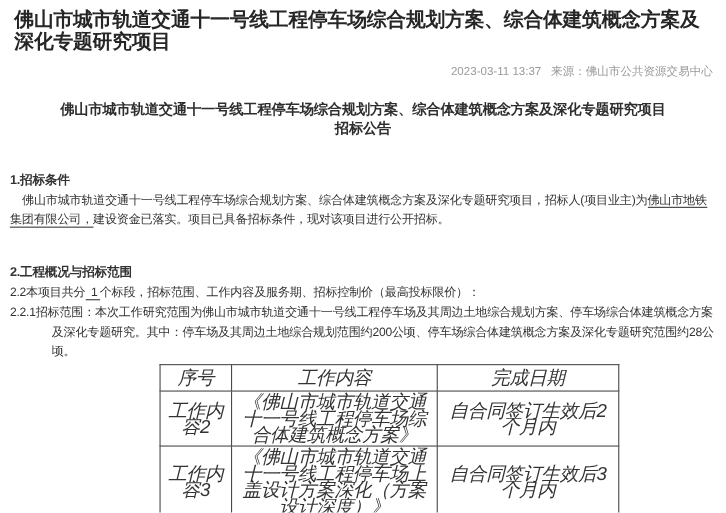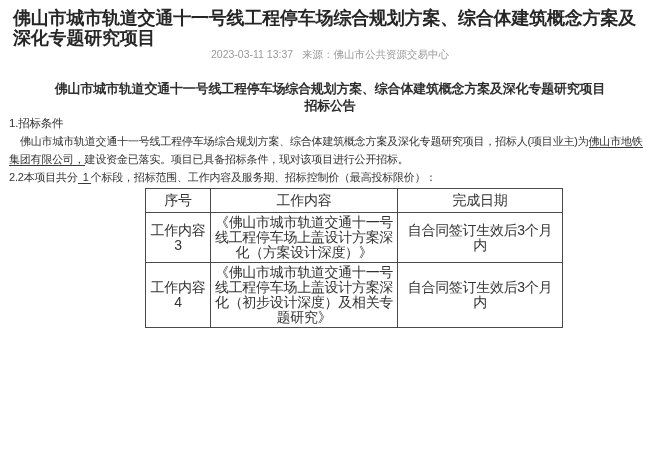--- a/index.html
+++ b/index.html
@@ -11,52 +11,52 @@
   }
   .page{padding:8px 9px 0 9px;}
 
   .page-title{
     margin:0 0 0 4px;
     font-size:18px;line-height:20px;font-weight:bold;color:#262626;
     letter-spacing:-0.2px;
   }
 
   .meta{
-    text-align:center;
+    margin-top:11px;text-align:right;
     font-size:10.5px;line-height:13px;color:#999999;
   }
   .meta span{margin:0 3px;}
 
   .art-heading{
     margin-top:19px;text-align:center;
     font-size:13px;line-height:17px;font-weight:bold;color:#2e2e2e;
     letter-spacing:-0.2px;
   }
 
   .body-text{font-size:11px;line-height:18px;color:#333333;letter-spacing:-0.2px;}
-  .sec-heading{font-weight:normal;font-size:11.5px;}
+  .sec-heading{font-weight:bold;font-size:11.5px;margin-top:30px;}
   .indent1{text-indent:1em;}
   .hang{padding-left:38px;text-indent:-38px;}
 
   .u{border-bottom:1px solid #3a3a3a;}
   .u-ext{padding-right:12px;}
   .u-num{padding:0 2px 0 5px;}
 
   table.sched{
     border-collapse:collapse;table-layout:fixed;
     width:417px;margin:2px 0 0 136px;
   }
   .sched col.c1{width:65px;}
   .sched col.c2{width:187px;}
   .sched col.c3{width:165px;}
   .sched th,.sched td{
     border:1px solid #4a4a4a;
-    font-size:14px;line-height:15px;font-weight:normal;
+    font-size:17px;line-height:15px;font-weight:normal;
     text-align:center;vertical-align:middle;
-    padding:2px 3px;letter-spacing:-0.3px;
+    padding:2px 3px;letter-spacing:-0.3px;font-style:italic;
   }
   .sched th{padding:4px 3px;}
 </style>
 </head>
 <body>
 
 <div class="page">
 
   <h1 class="page-title">佛山市城市轨道交通十一号线工程停车场综合规划方案、综合体建筑概念方案及深化专题研究项目</h1>
 
@@ -69,43 +69,50 @@
     <div>佛山市城市轨道交通十一号线工程停车场综合规划方案、综合体建筑概念方案及深化专题研究项目</div>
     <div>招标公告</div>
   </div>
 
   <div class="body-text">
 
     <div class="sec-heading">1.招标条件</div>
 
     <div class="indent1"><span>佛山市城市轨道交通十一号线工程停车场综合规划方案、综合体建筑概念方案及深化专题研究项目，招标人(项目业主)为</span><span class="u">佛山市地铁集团有限公司，</span><span>建设资金已落实。项目已具备招标条件，现对该项目进行公开招标。</span></div>
 
+    <div class="sec-heading">2.工程概况与招标范围</div>
 
 
     <div><span>2.2本项目共分</span><span class="u u-num">1</span><span>个标段，招标范围、工作内容及服务期、招标控制价（最高投标限价）：</span></div>
 
+    <div class="hang">2.2.1招标范围：本次工作研究范围为佛山市城市轨道交通十一号线工程停车场及其周边土地综合规划方案、停车场综合体建筑概念方案及深化专题研究。其中：停车场及其周边土地综合规划范围约200公顷、停车场综合体建筑概念方案及深化专题研究范围约28公顷。</div>
 
 
   </div>
 
   <table class="sched">
     <colgroup>
         <col class="c1">
         <col class="c2">
         <col class="c3">
       </colgroup>
     <thead>
       <tr>
         <th>序号</th>
         <th>工作内容</th>
         <th>完成日期</th>
       </tr>
     </thead>
     <tbody>
       <tr>
+        <td>工作内容2</td>
+        <td>《佛山市城市轨道交通十一号线工程停车场综合体建筑概念方案》</td>
+        <td>自合同签订生效后2个月内</td>
+      </tr>
+      <tr>
         <td>工作内容3</td>
         <td>《佛山市城市轨道交通十一号线工程停车场上盖设计方案深化（方案设计深度）》</td>
         <td>自合同签订生效后3个月内</td>
       </tr>
       <tr>
         <td>工作内容4</td>
         <td>《佛山市城市轨道交通十一号线工程停车场上盖设计方案深化（初步设计深度）及相关专题研究》</td>
         <td>自合同签订生效后3个月内</td>
       </tr>
     </tbody>

